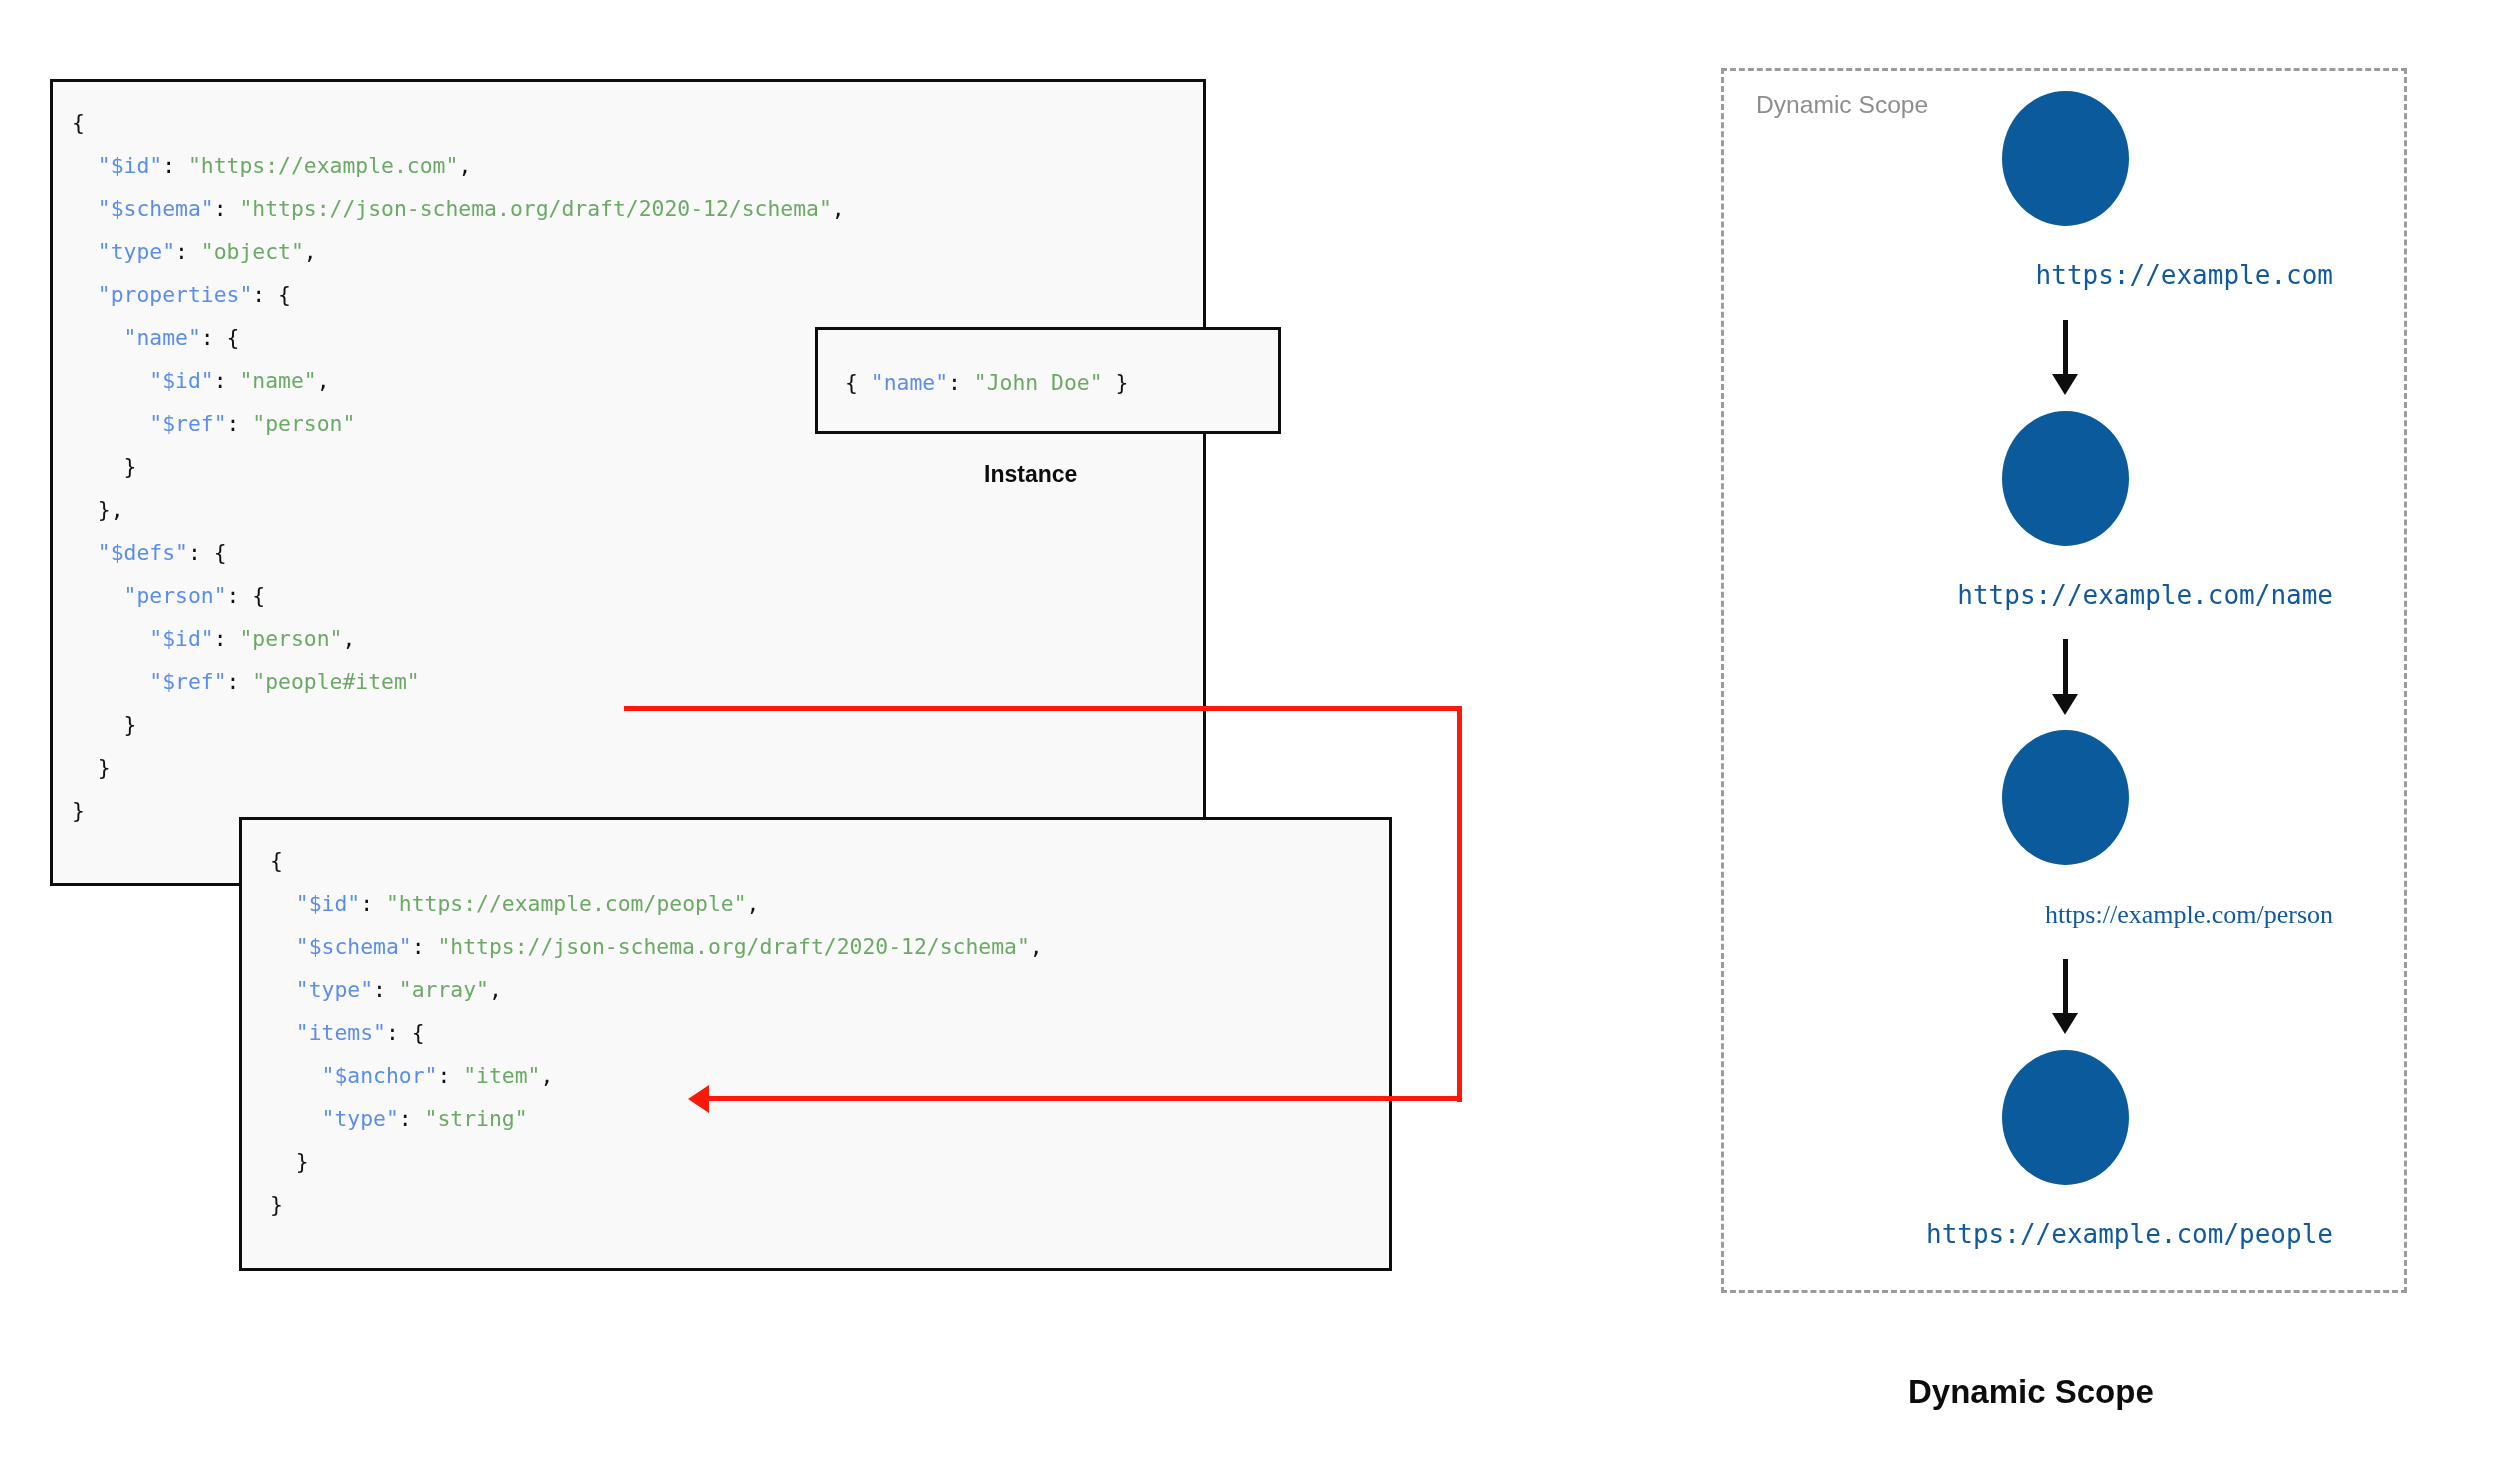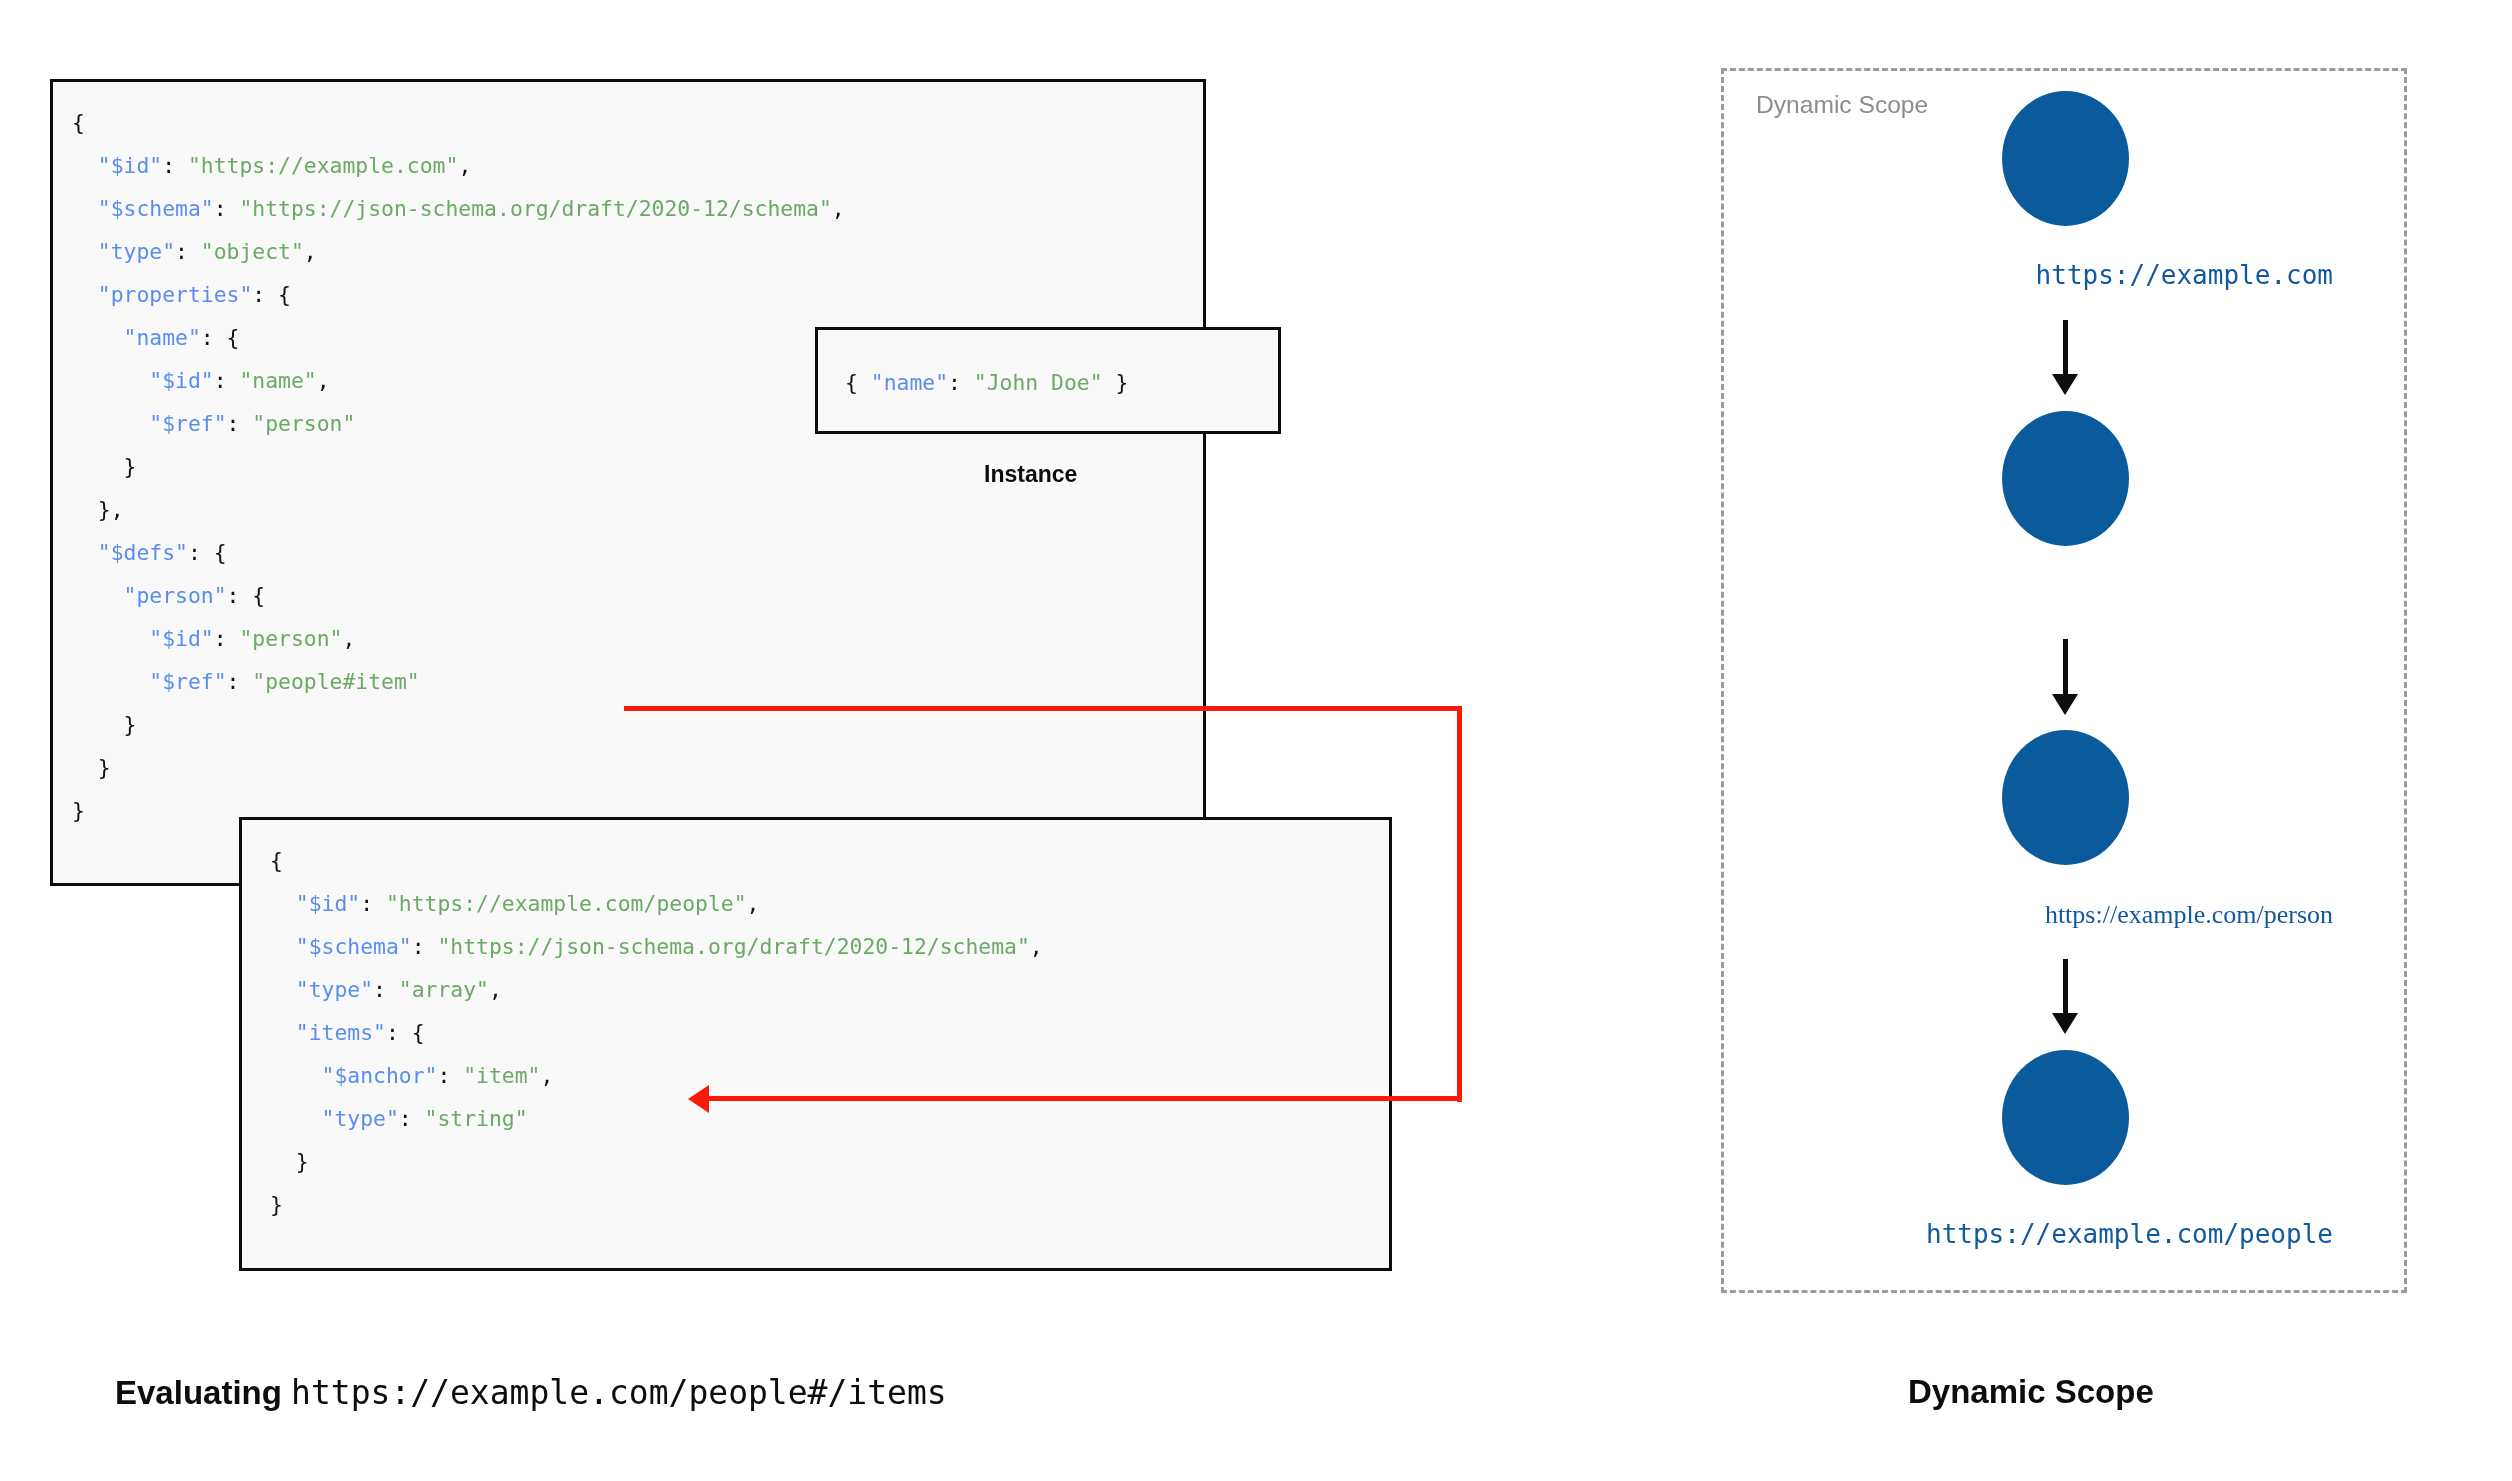--- a/index.html
+++ b/index.html
@@ -140,34 +140,32 @@
 <span class="p">    </span><span class="k">"type"</span><span class="p">: </span><span class="s">"string"</span>
 <span class="p">  }</span>
 <span class="p">}</span></pre>
   </div>
 
   <div class="redline" style="left:624px;top:706px;width:837px;height:4.8px;"></div>
   <div class="redline" style="left:1457px;top:706px;width:4.8px;height:396px;"></div>
   <div class="redline" style="left:707px;top:1096px;width:755px;height:4.8px;"></div>
   <div class="redarrowhead" style="left:688px;top:1085px;"></div>
 
-  <div class="caption" style="left:115px;top:1373px;">
-    <span>Evaluating </span><span class="mono">https://example.com/people#/items</span>
-  </div>
 
   <div class="scopepanel" style="left:1721px;top:68px;width:686px;height:1225px;"></div>
 
   <div class="scopetitle" style="left:1756px;top:91px;">Dynamic Scope</div>
 
   <div class="node" style="left:2002px;top:91px;width:127px;height:135px;"></div>
   <div class="nodelabel" style="left:1798px;top:260px;width:535px;">https://example.com</div>
   <div class="edge" style="left:2063px;top:320px;height:58px;"></div>
   <div class="edgehead" style="left:2052px;top:374px;"></div>
 
   <div class="node" style="left:2002px;top:411px;width:127px;height:135px;"></div>
+  <div class="nodelabel" style="left:1798px;top:580px;width:535px;">https://example.com/name</div>
   <div class="edge" style="left:2063px;top:639px;height:58px;"></div>
   <div class="edgehead" style="left:2052px;top:694px;"></div>
 
   <div class="node" style="left:2002px;top:730px;width:127px;height:135px;"></div>
   <div class="nodelabel" style="left:1798px;top:900px;width:535px;font-family:Liberation Serif, serif;">https://example.com/person</div>
   <div class="edge" style="left:2063px;top:959px;height:58px;"></div>
   <div class="edgehead" style="left:2052px;top:1013px;"></div>
 
   <div class="node" style="left:2002px;top:1050px;width:127px;height:135px;"></div>
   <div class="nodelabel" style="left:1798px;top:1219px;width:535px;">https://example.com/people</div>

